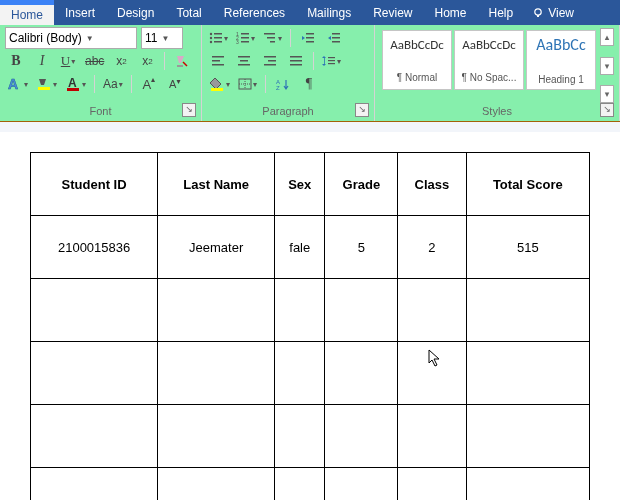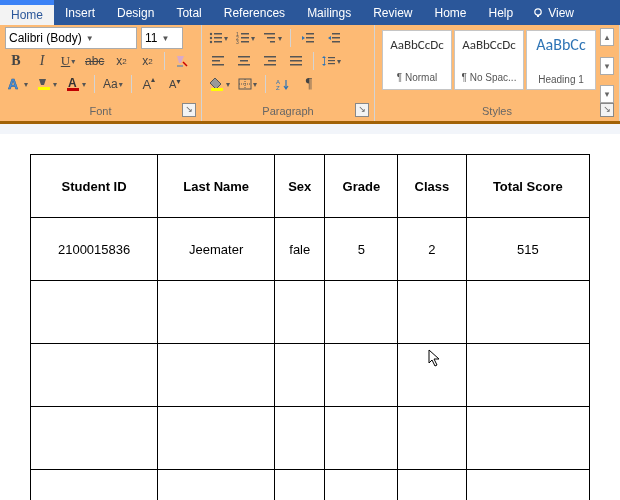--- a/index.html
+++ b/index.html
@@ -1,21 +1,21 @@
 <!DOCTYPE html>
 <html><head>
 <meta charset="utf-8">
 <style>
 body{margin:0;font-family:"Segoe UI",Arial,sans-serif;font-size:12px;background:#fff;width:620px;height:500px;overflow:hidden}
 .tabs{display:flex;background:#2b579a;color:#fff;height:25px;align-items:stretch}
 .tab{padding:0 11px;display:flex;align-items:center;font-size:12px;cursor:pointer;white-space:nowrap}
 .tab.active{background:#f3f3f3;color:#2b579a;border-top:5px solid #3b82f6}
 .tell{display:flex;align-items:center;gap:4px;padding:0 8px}
 .bulb{display:inline-block}
-.ribbon{background:#fdba74;border-bottom:3px solid #a16207;display:flex;height:96px}
+.ribbon{background:#86efac;border-bottom:1px solid #a16207;display:flex;height:96px}
 .group{border-right:1px solid #d4d4d4;display:flex;flex-direction:column;padding:3px 5px 2px 5px}
 .group-body{flex:1}
 .group-title{text-align:center;font-size:11px;color:#666;padding:2px 0;position:relative}
 .dlg{position:absolute;right:0;bottom:2px;width:12px;height:12px;border:1px solid #888;font-size:9px;line-height:10px;color:#666;cursor:pointer;background:#f3f3f3}
 .row{display:flex;align-items:center;gap:4px;margin-bottom:3px;height:20px}
 .combo{display:flex;align-items:center;background:#fff;border:1px solid #ababab;height:20px;padding:0 3px;font-size:12px}
 .combo .dd{margin-left:4px;color:#555;font-size:8px}
 .btn{display:inline-flex;align-items:center;justify-content:center;min-width:18px;height:20px;cursor:pointer;padding:0 2px;color:#444}
 .dd{font-size:8px;color:#555;margin-left:1px}
 .sep{width:1px;height:18px;background:#d4d4d4;margin:0 2px}

